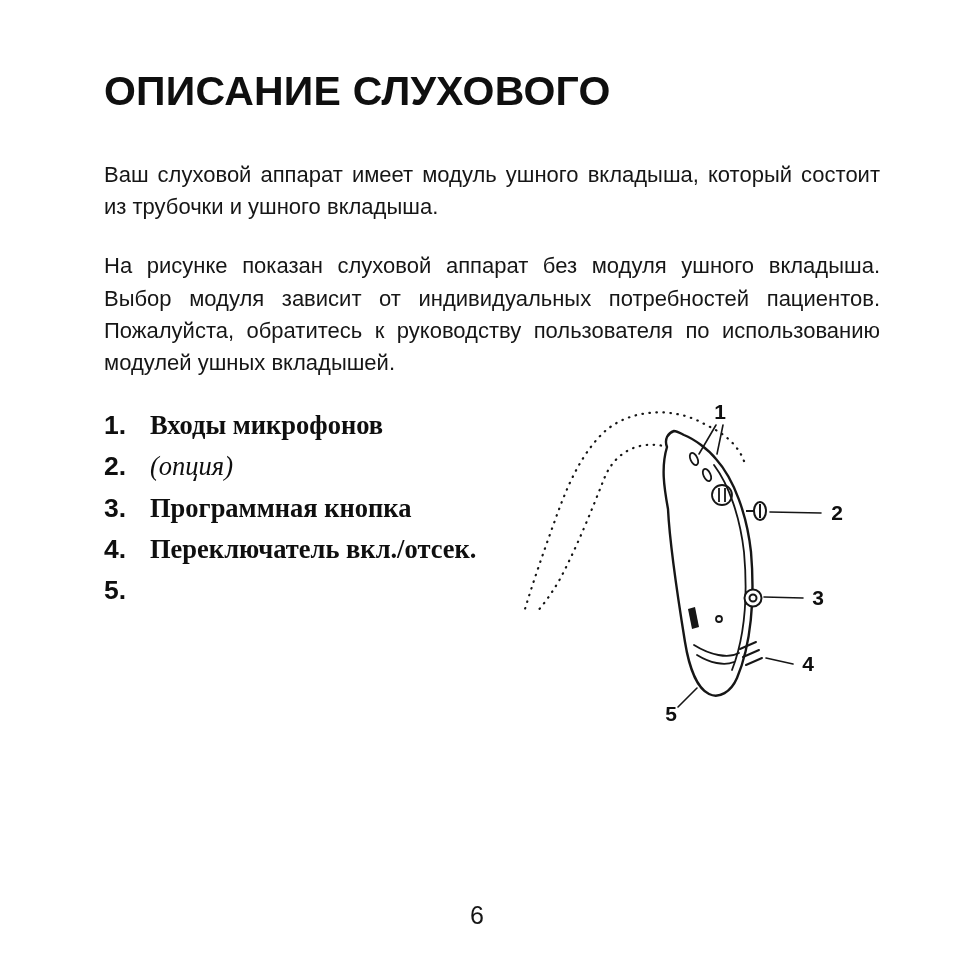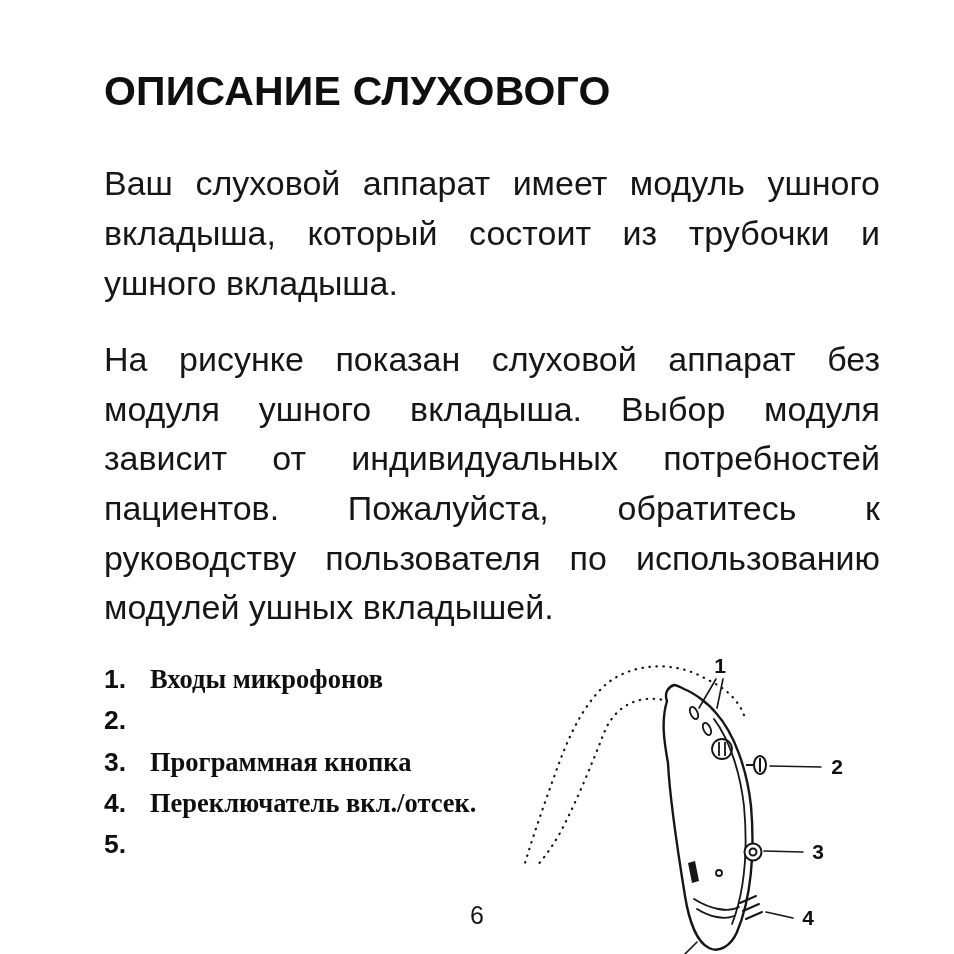--- a/index.html
+++ b/index.html
@@ -7,21 +7,21 @@
     width:954px; height:954px;
     background:#ffffff;
     position:relative;
     box-sizing:border-box;
     padding:66px 74px 0 104px;
     font-family:"Liberation Sans", sans-serif;
     color:#161616;
     overflow:hidden;
   }
   .title { font-size:41px; font-weight:700; line-height:1.25; color:#0f0f0f; letter-spacing:0.2px; }
-  .para  { font-size:34px; line-height:1.46; text-align:justify; margin-top:27px; }
+  .para  { font-size:22px; line-height:1.46; text-align:justify; margin-top:27px; }
   .para.first { margin-top:42px; }
   .columns { display:flex; margin-top:26px; }
   .parts { width:394px; flex:none; font-size:26.5px; font-weight:700; line-height:1.56; color:#0f0f0f; }
   .part-row { display:flex; align-items:flex-start; }
   .part-num { width:46px; flex:none; }
   .part-label { flex:1;font-family:Liberation Serif, serif; }
   .part-note { display:block; font-style:italic; font-weight:400; }
   .figure { flex:1; margin-top:-18px; position:relative; }
   .figure svg { display:block; margin-left:auto; }
   .callout-text { font-family:"Liberation Sans", sans-serif; font-weight:700; font-size:21px; fill:#0f0f0f; }
@@ -46,20 +46,21 @@
   <div class="columns">
 
     <div class="parts">
       <div class="part-row">
         <span class="part-num">1.</span>
         <span class="part-label">Входы микрофонов</span>
       </div>
       <div class="part-row">
         <span class="part-num">2.</span>
         <span class="part-label">
+          <span class="part-note">(опция)</span>
         </span>
       </div>
       <div class="part-row">
         <span class="part-num">3.</span>
         <span class="part-label">Программная кнопка</span>
       </div>
       <div class="part-row">
         <span class="part-num">4.</span>
         <span class="part-label">Переключатель вкл./отсек.</span>
       </div>

